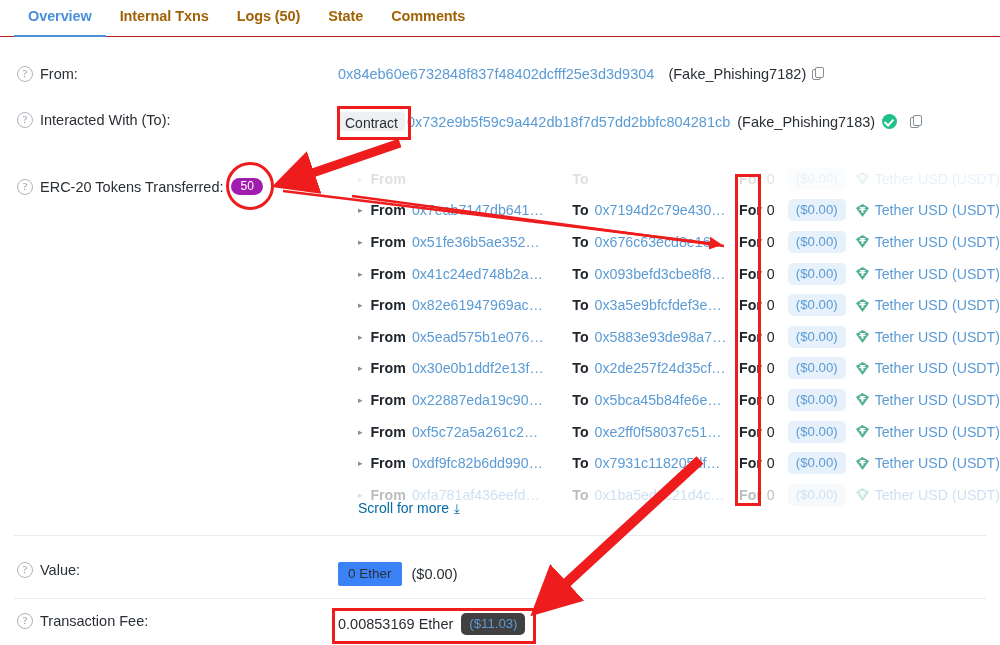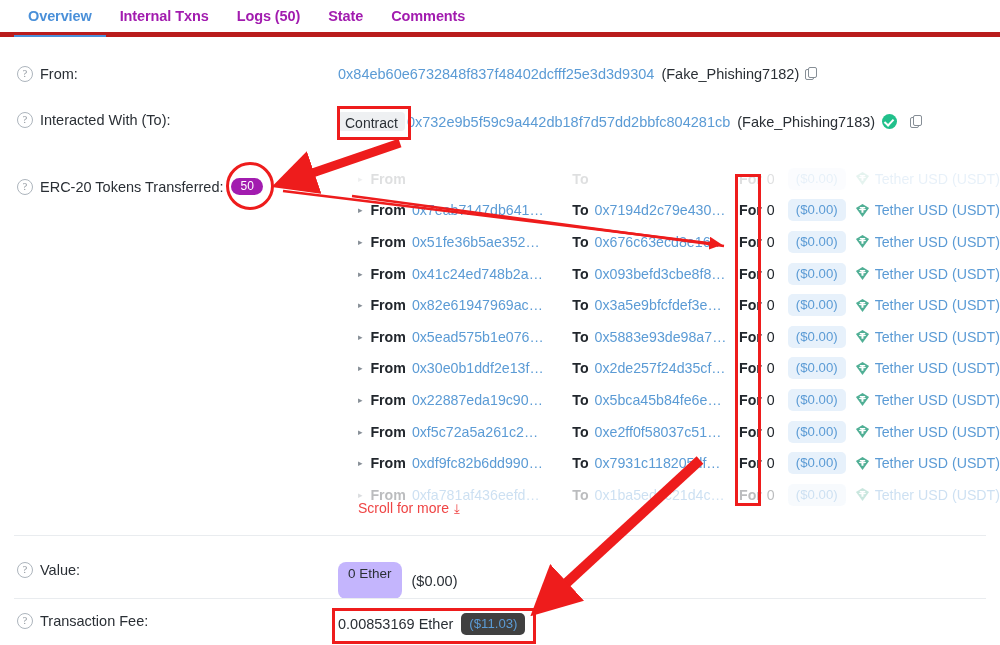--- a/index.html
+++ b/index.html
@@ -18,30 +18,30 @@
     height: 645px;
     overflow: hidden;
     background: #ffffff;
   }
 
   
   .tabs {
     position: absolute;
     left: 0; top: 0;
     width: 1000px; height: 37px;
-    border-bottom: 5px solid #b91c1c;
+    border-bottom: 1px solid #b91c1c;
     display: flex;
     align-items: flex-start;
     padding-left: 14px;
     box-sizing: border-box;
   }
   .tab {
     font-size: 14.5px;
     font-weight: bold;
-    color: #a21caf;
+    color: #a16207;
     padding: 8px 14px 11px 14px;
     white-space: nowrap;
     cursor: pointer;
     letter-spacing: -0.1px;
   }
   .tab.active {
     color: #4a90d9;
     border-bottom: 2.5px solid #4a90d9;
   }
 
@@ -210,40 +210,40 @@
   .tether-ico { margin-right: 5px; flex: none; display: inline-flex; }
   .tk-token {
     color: #5b9bd5;
     cursor: pointer;
   }
   .scroll-more {
     position: absolute;
     left: 358px;
     top: 500px;
     font-size: 14px;
-    color: #ef4444;
+    color: #0369a1;
     cursor: pointer;
   }
   .scroll-more .chev { margin-left: 5px; font-size: 13px; }
 
   
   .hr {
     position: absolute;
     left: 14px;
     width: 972px;
     height: 1px;
     background: #e9ecef;
   }
 
   .pill-grey {
-    background: #c4b5fd;
+    background: #3b82f6;
     color: #2a2f35;
     font-size: 13.5px;
-    padding: 4px 10px 18px 10px;
-    border-radius: 8px;
+    padding: 4px 10px 5px 10px;
+    border-radius: 2px;
     margin-right: 10px;
   }
   .fee-text { font-size: 14.5px; color: #2a2f35; }
   .fee-usd {
     background: #404040;
     color: #5b9bd5;
     border-radius: 5px;
     padding: 3px 8px 4px 8px;
     font-size: 13.2px;
     margin-left: 8px;
@@ -277,21 +277,21 @@
     <div class="tab">Comments</div>
   </div>
 
   <div class="row" style="top:66px;">
     <div class="rlabel">
       <span class="qmark">?</span>
       <span>From:</span>
     </div>
     <div class="rvalue">
       <span class="addr">0x84eb60e6732848f837f48402dcfff25e3d3d9304</span>
-      <span class="muted" style="margin-left:7px;">(Fake_Phishing7182)</span>
+      <span class="muted" style="margin-left:14px;">(Fake_Phishing7182)</span>
       <span class="copy-ico"></span>
     </div>
   </div>
 
   <div class="row" style="top:112px;">
     <div class="rlabel">
       <span class="qmark">?</span>
       <span>Interacted With (To):</span>
     </div>
     <div class="rvalue">

